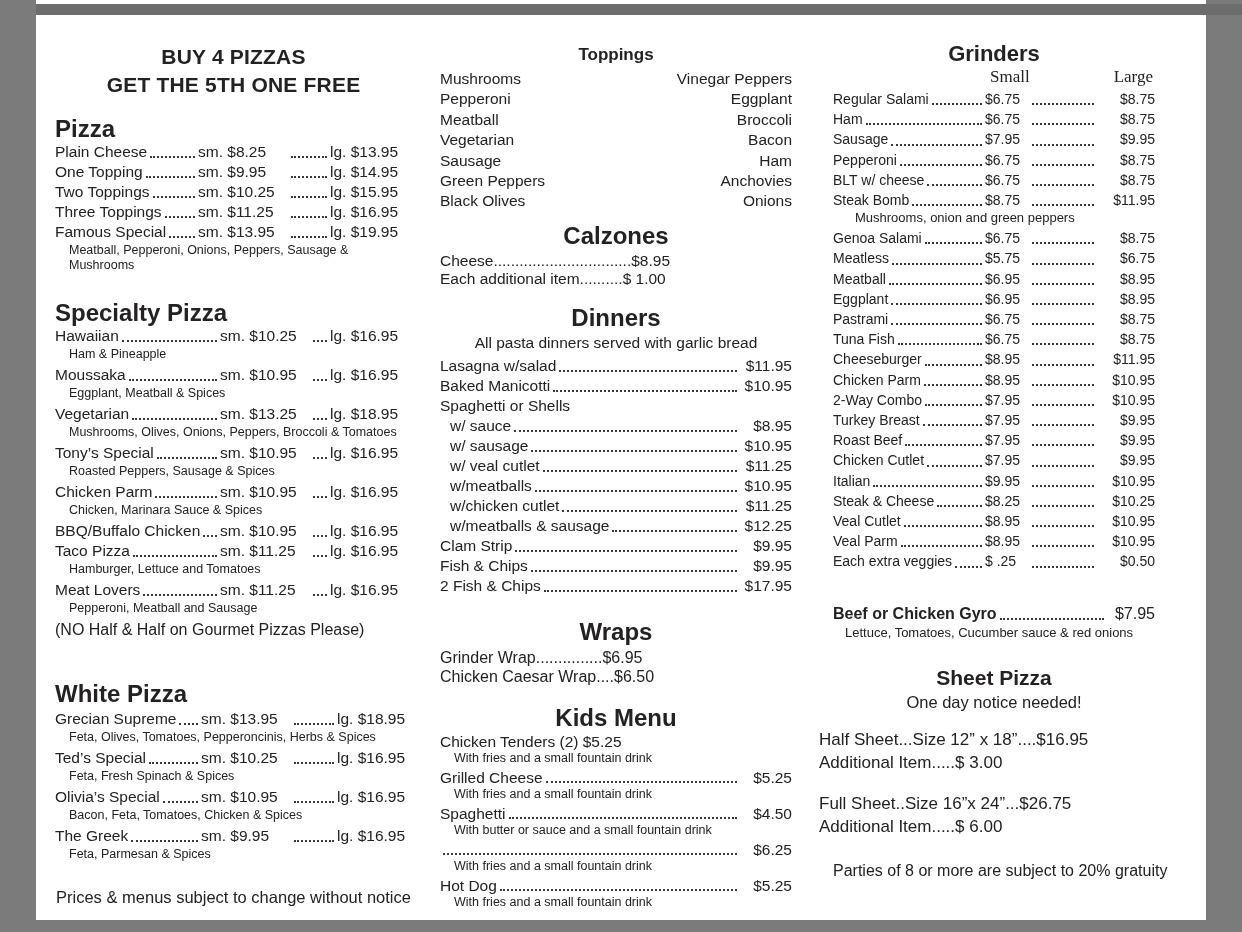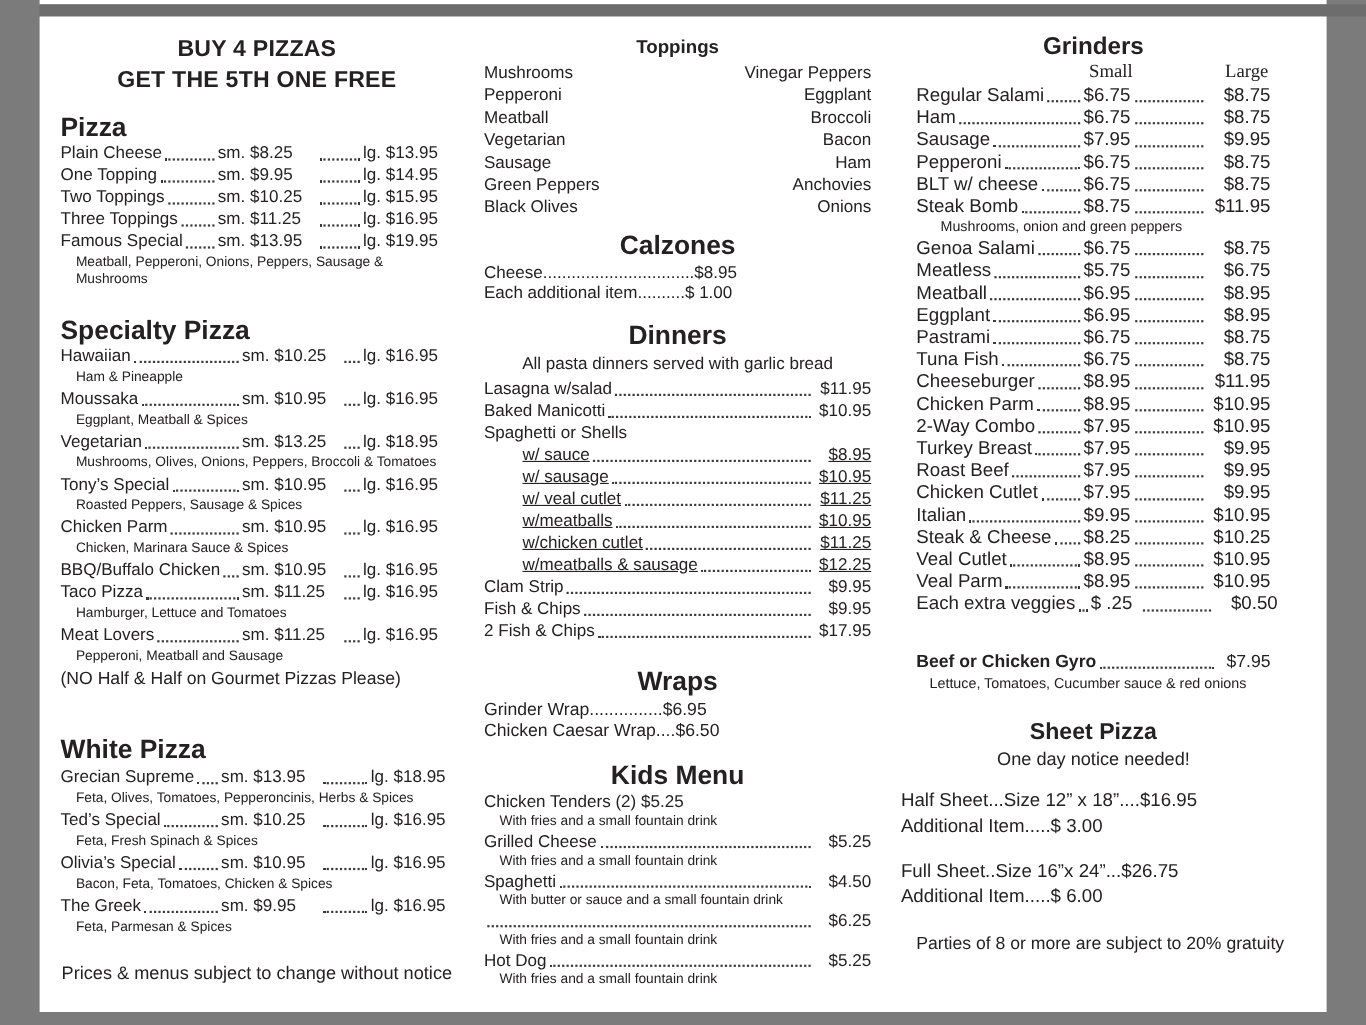--- a/index.html
+++ b/index.html
@@ -7,21 +7,21 @@
   body {
     width:1242px; height:932px; position:relative; overflow:hidden;
     background:#7b7b7b;
     font-family:"Liberation Sans", sans-serif;
     color:#242122;
   }
   .sliver { position:absolute; left:36px; top:0; width:1170px; height:4px; background:#ffffff; }
   .band   { position:absolute; left:36px; top:4px; right:0; height:11px; background:#6d6d6d; }
   .page   { position:absolute; left:36px; top:15px; width:1170px; height:905px; background:#ffffff; }
 
-  .col { position:absolute; top:0; }
+  .col { position:absolute; top:12px; }
   .col-left  { left:19px;  width:357px; padding-top:16px; }
   .col-mid   { left:404px; width:352px; padding-top:16px; }
   .col-right { left:797px; width:322px; padding-top:14px; }
 
   .promo { text-align:center; font-weight:bold; font-size:21px; line-height:28px; letter-spacing:0.2px; }
 
   .lh { font-size:24px; font-weight:bold; line-height:27px; }
   .ch { font-size:24px; font-weight:bold; line-height:28px; text-align:center; }
   .t-h { font-size:17px; line-height:24px; }
   .gh  { font-size:22px; line-height:25px; }
@@ -56,30 +56,30 @@
   .toppings { display:flex; margin-top:2px; }
   .tcol { flex:1; }
   .tcol .cline { font-size:15.5px; line-height:20.4px; }
   .tl .cline { text-align:left; }
   .tr .cline { text-align:right; }
 
   .clines .cline { font-size:15.5px; line-height:18px; }
   .clines { margin-top:2px; }
   .wl .cline { font-size:16px; line-height:19px; }
   .dsub { font-size:15.5px; line-height:18px; text-align:center; margin:2px 0 4px 0; }
-  .indent { margin-left:35px;text-decoration:underline; }
+  .indent { margin-left:10px; }
   .pone { flex:0 0 52px; text-align:right; white-space:nowrap; }
 
   .kids-list .row { line-height:19px; min-height:19px; }
   .kids-list .note { margin:0 0 2px 14px; }
 
   .sizelbls { display:flex; padding-left:157px; font-family:"Liberation Serif", serif; font-size:17px; line-height:20px; margin-top:1px; }
   .sizelbls .lg-lbl { margin-left:auto; padding-right:2px; }
   .glist { margin-top:2px; }
-  .glist .row { font-size:17px; line-height:20.2px; min-height:20.2px; }
+  .glist .row { font-size:14px; line-height:20.2px; min-height:20.2px; }
   .glist .psm { flex:0 0 44px; white-space:nowrap; }
   .glist .l2  { flex-basis:62px; }
   .glist .plg { flex:0 0 58px; text-align:right; white-space:nowrap; }
   .glist .note { font-size:13px; margin:0 0 2px 22px; line-height:16px; }
 
   .gyro-row { margin-top:32px; font-size:16px; }
   .gyro-price { flex:0 0 48px; }
   .gyro-note { font-size:13px; margin-left:12px; line-height:16px; }
 
   .ssub { font-size:16.5px; text-align:center; line-height:20px; margin-top:1px; }

